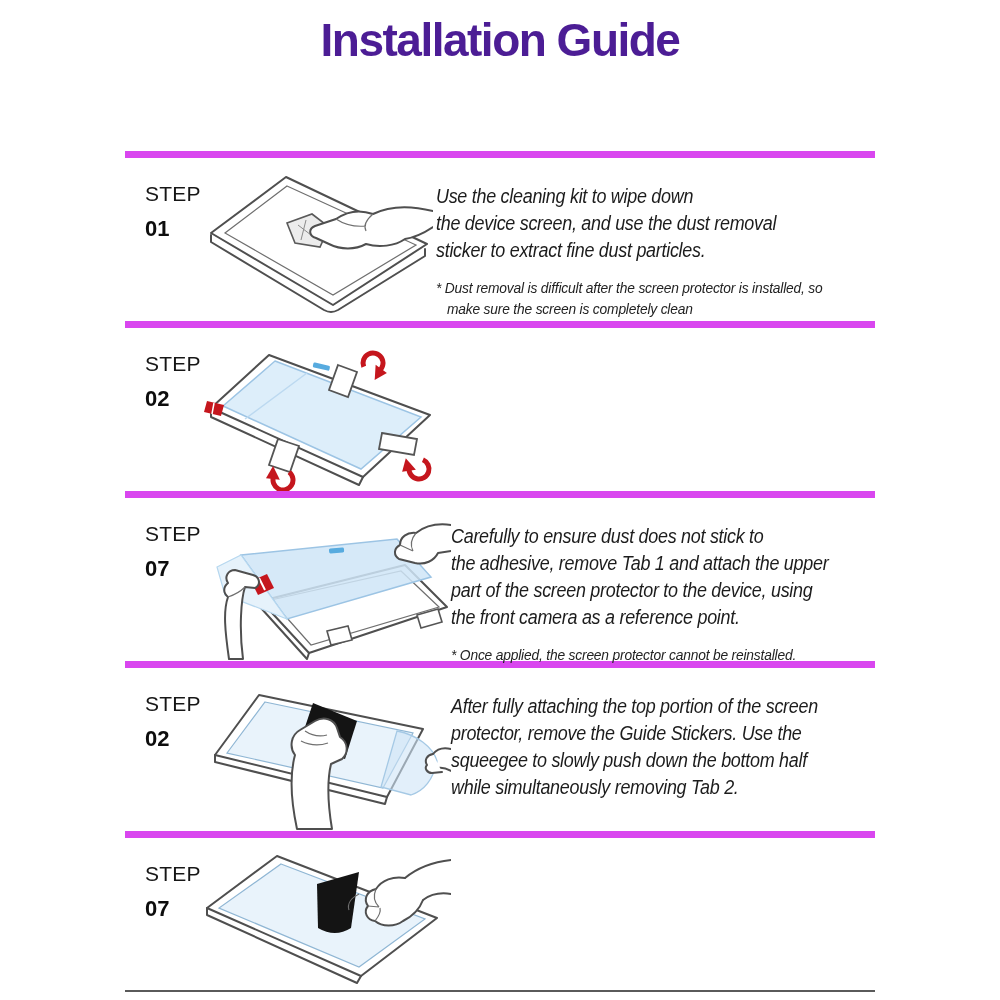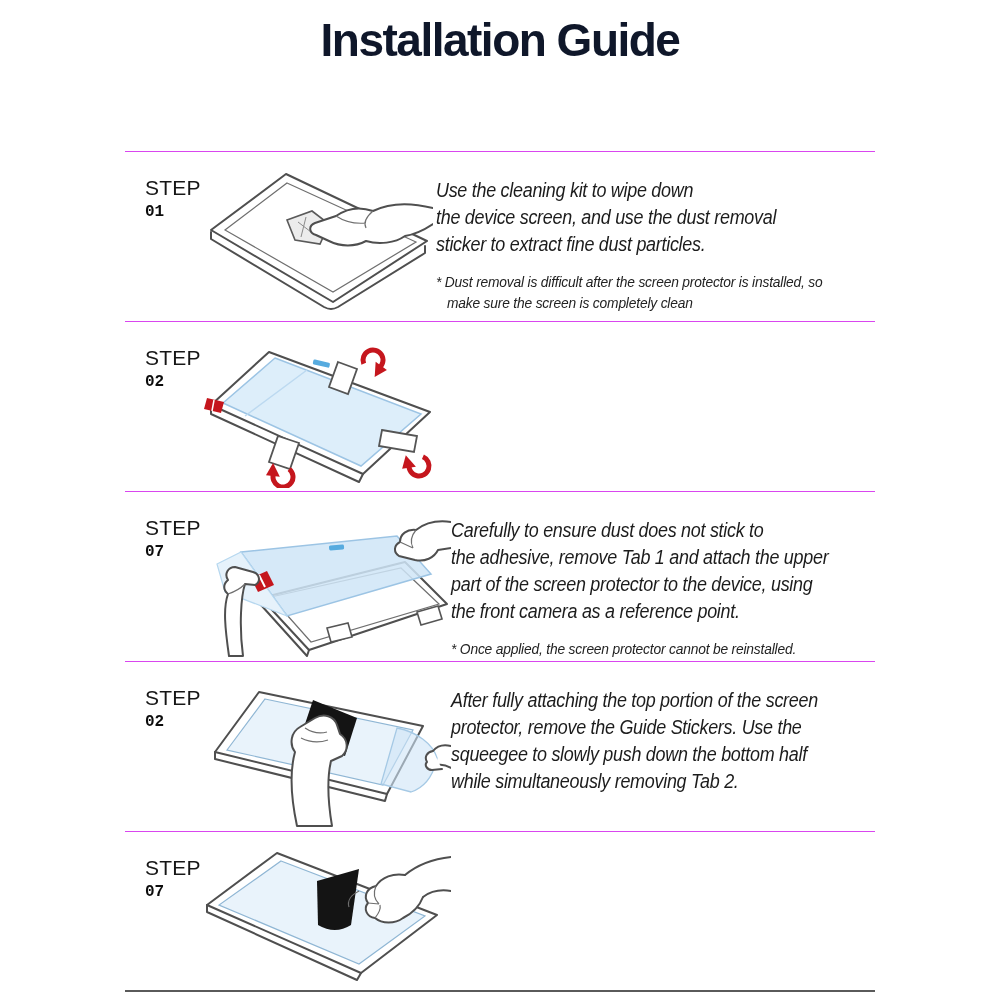--- a/index.html
+++ b/index.html
@@ -11,44 +11,44 @@
     overflow: hidden;
   }
   .page { width: 1000px; height: 1000px; position: relative; }
   h1.title {
     margin: 14px 0 0 0;
     text-align: center;
     font-size: 46px;
     line-height: 53px;
     font-weight: bold;
     letter-spacing: -1.5px;
-    color: #0f172a;
+    color: #4c1d95;
   }
   .guide {
     width: 750px;
     margin: 84px auto 0 auto;
   }
   .step-row {
     display: flex;
     height: 170px;
     box-sizing: border-box;
-    border-top: 1px solid #d946ef;
+    border-top: 7px solid #d946ef;
   }
   .step-row:last-child {
     height: 161px;
     border-bottom: 2px solid #5a5a5a;
   }
   .step-labelcol {
     flex: 0 0 75px;
     padding: 24px 0 0 20px;
     box-sizing: border-box;
     width: 95px;
   }
   .step-word  { font-size: 21px; letter-spacing: 0.2px; color: #161616; }
-  .step-num   { font-size: 16px; font-weight: bold; margin-top: 3px; color: #0d0d0d; font-family: Liberation Mono, monospace; }
+  .step-num   { font-size: 22px; font-weight: bold; margin-top: 10px; color: #0d0d0d; }
   .step-illus {
     flex: 0 0 235px;
     display: flex;
     align-items: center;
     justify-content: center;
     overflow: visible;
   }
   .step-text { flex: 1 1 auto; padding-top: 25px; font-style: italic; }
   .step-row:last-child .step-text { padding-top: 27px; }
   .desc {

